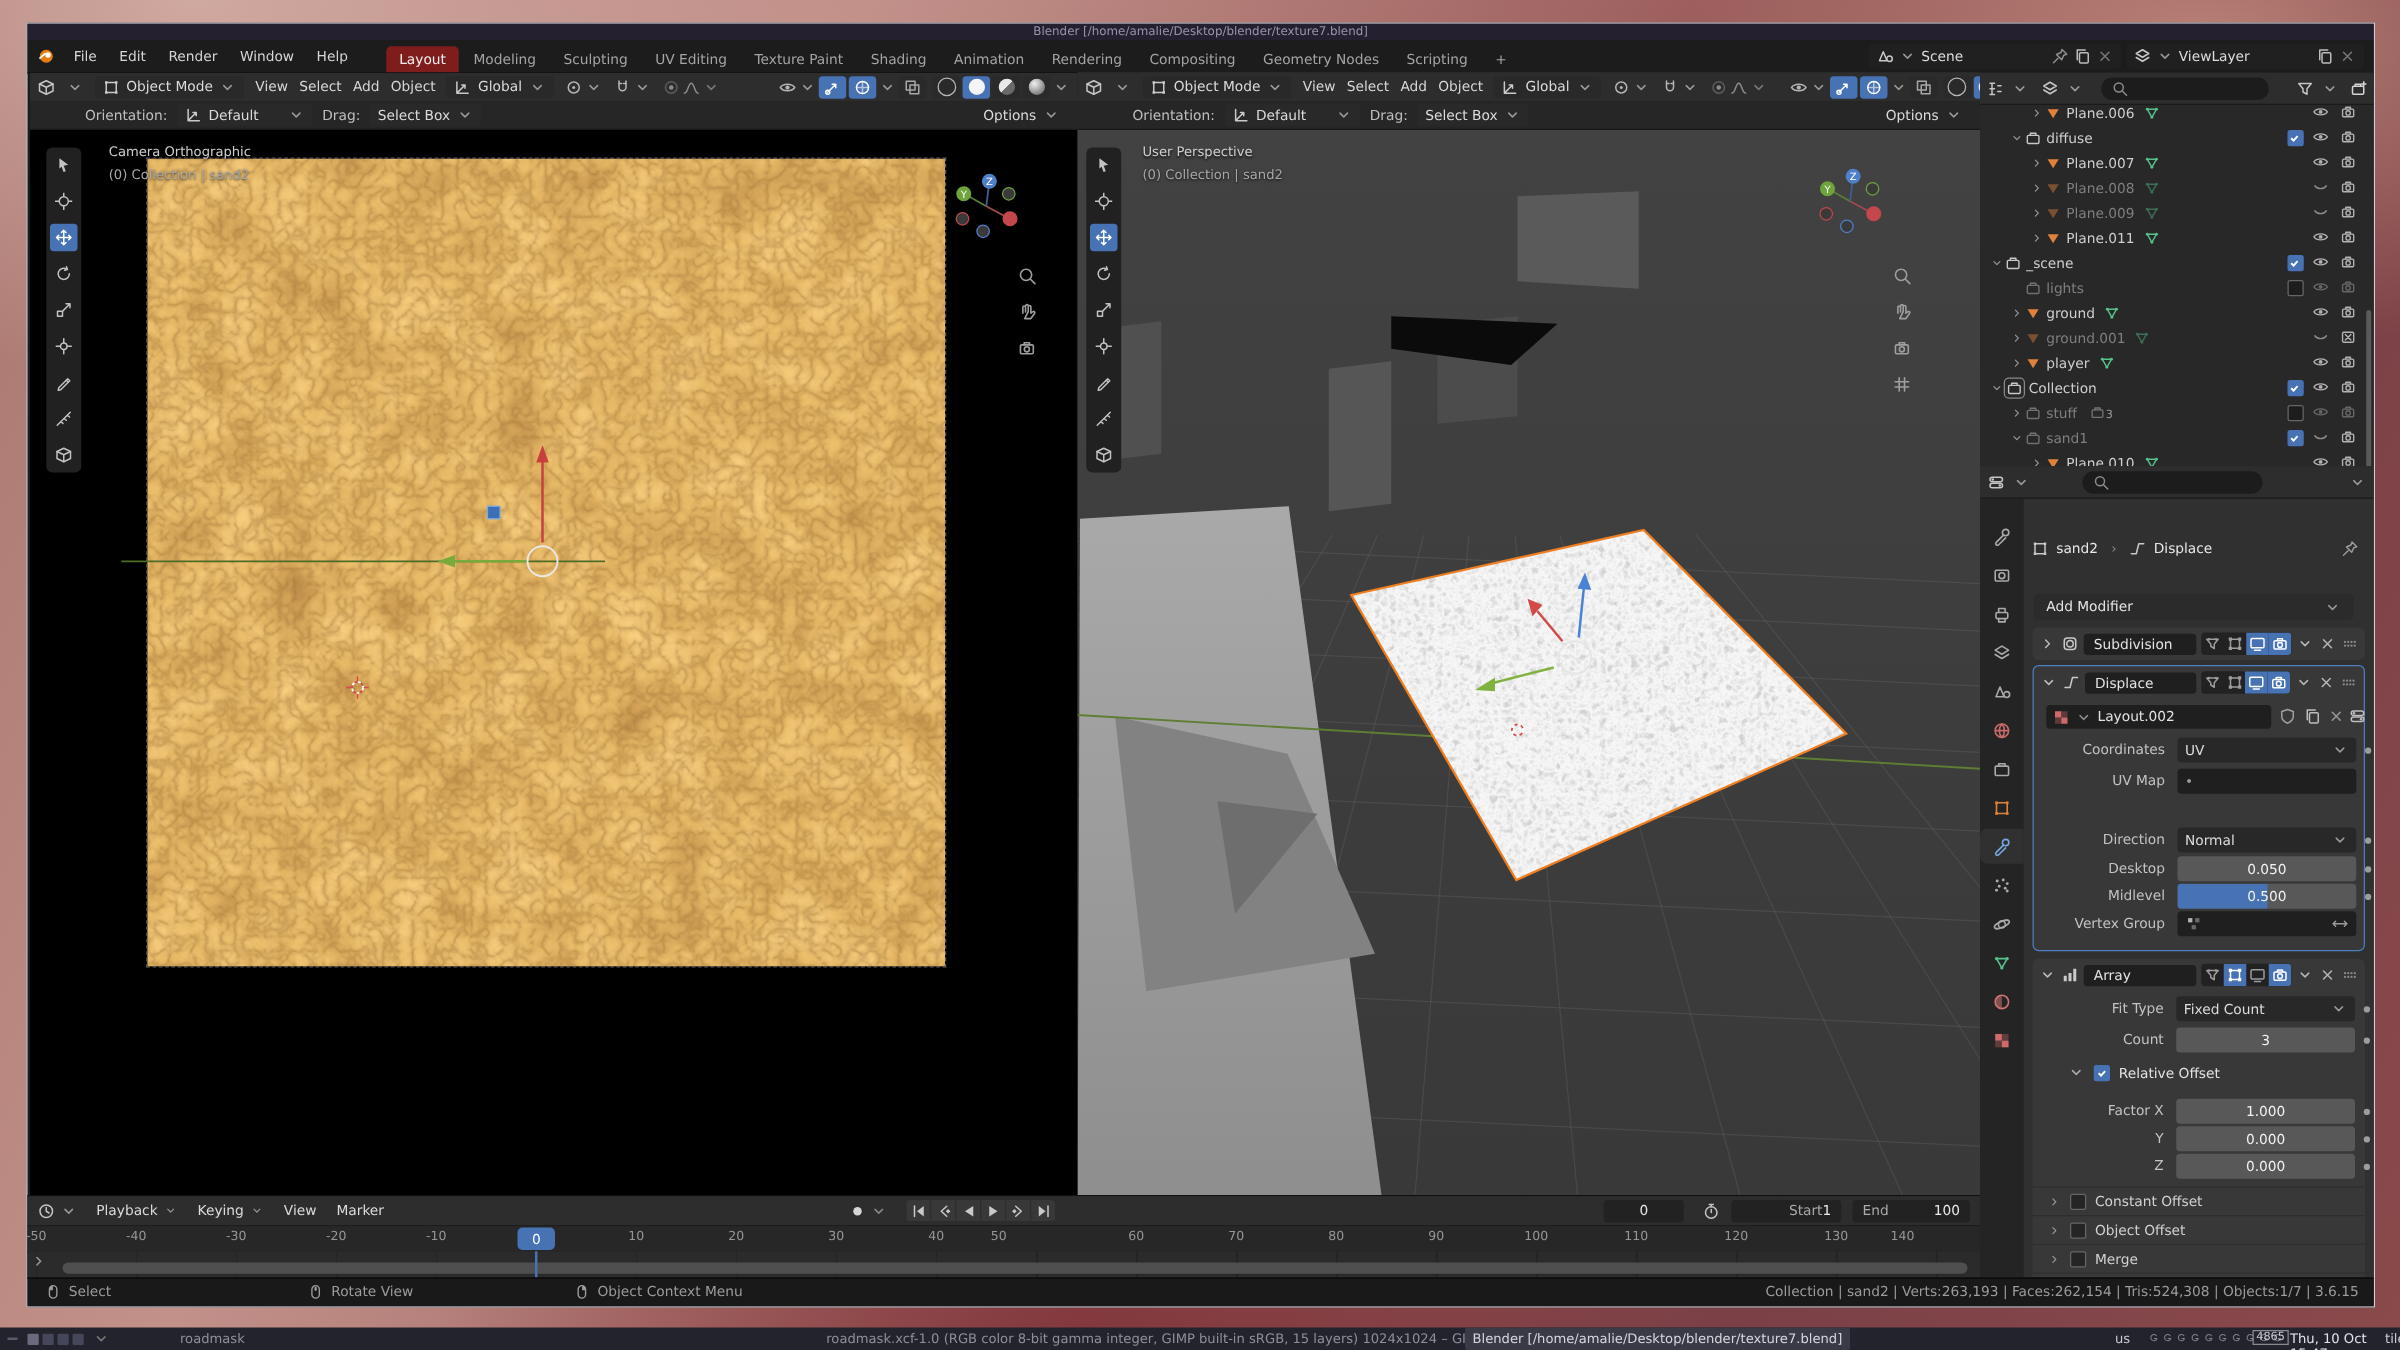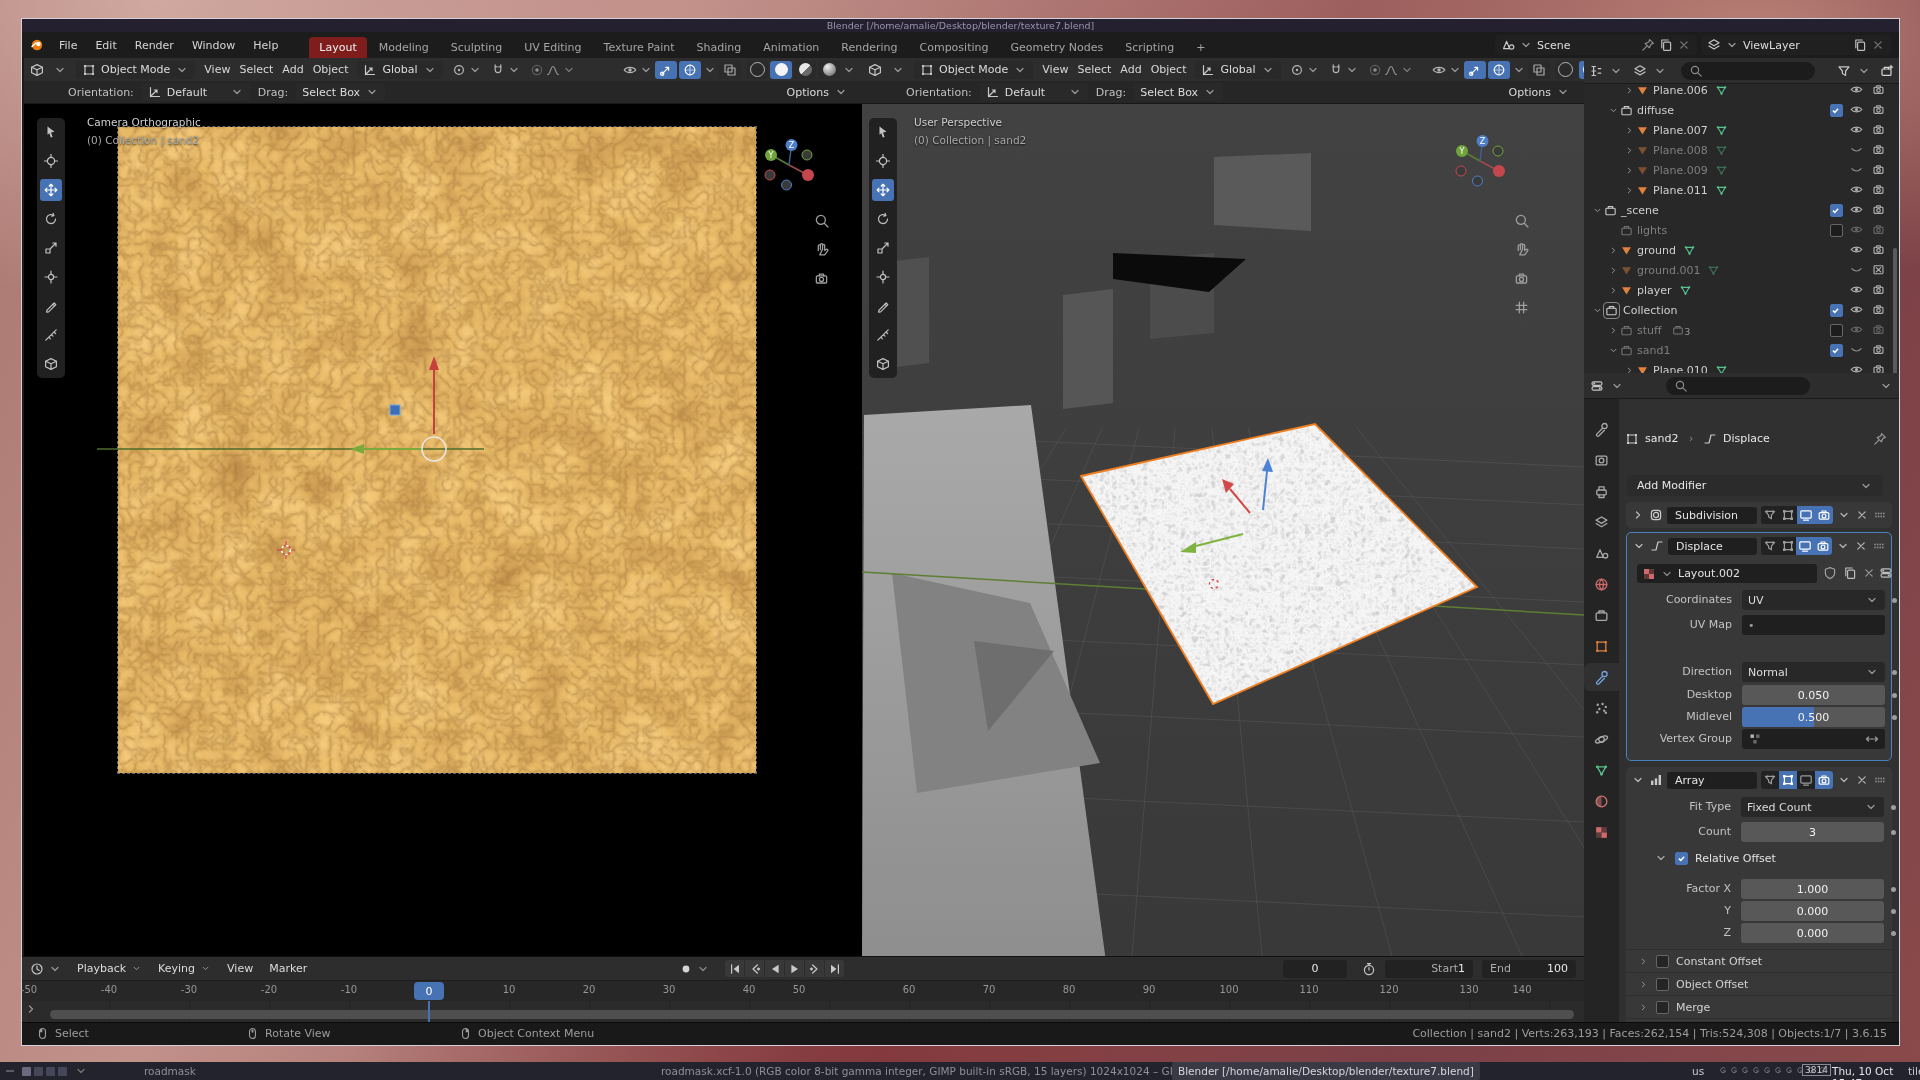--- a/index.html
+++ b/index.html
@@ -2265,18 +2265,18 @@
           <svg width="10" height="10" viewBox="0 0 14 14" fill="none" stroke="currentColor" stroke-width="1.2" stroke-linecap="round" stroke-linejoin="round">
             <path d="M10 5a3.5 3.5 0 1 0 .6 3.2H7.6"></path>
           </svg>
         </span>
         <span class="ic" style="color: rgb(128, 128, 138);">
           <svg width="10" height="10" viewBox="0 0 14 14" fill="none" stroke="currentColor" stroke-width="1.2" stroke-linecap="round" stroke-linejoin="round">
             <path d="M10 5a3.5 3.5 0 1 0 .6 3.2H7.6"></path>
           </svg>
         </span>
       </div>
-    <span class="abs" style="left:1802px;top:2px;border:1px solid #8a8a94;padding:0 2px;font-size:9px;color:#c9c9d2">3814</span>
+    <span class="abs" style="left:1802px;top:2px;border:1px solid #8a8a94;padding:0 2px;font-size:9px;color:#c9c9d2">4865</span>
     <span class="abs" style="left:1832px;top:3px;color:#e4e4ec">Thu, 10 Oct 15:47</span>
     <span class="abs" style="left:1908px;top:3px;color:#c9c9d2">tile</span>
   </div>
 
 </div>
 
 </body></html>

